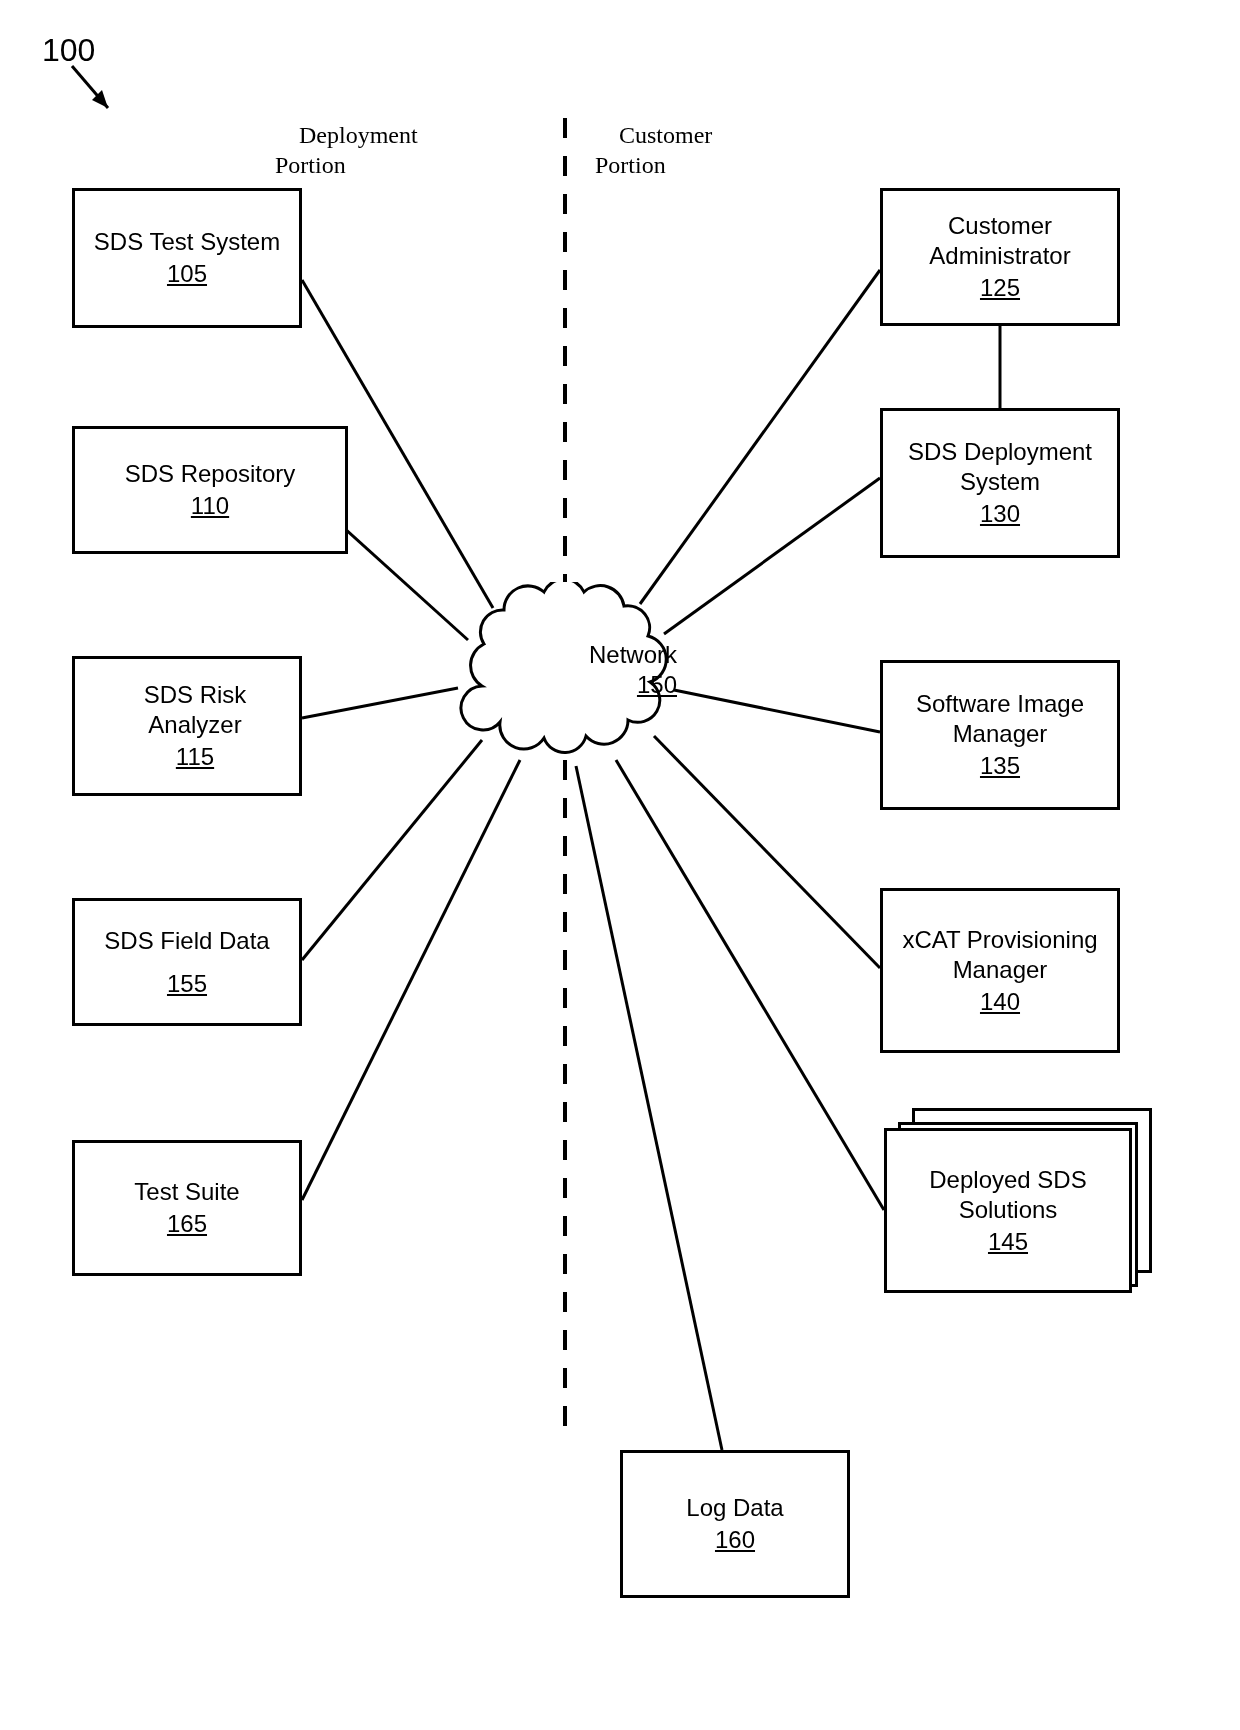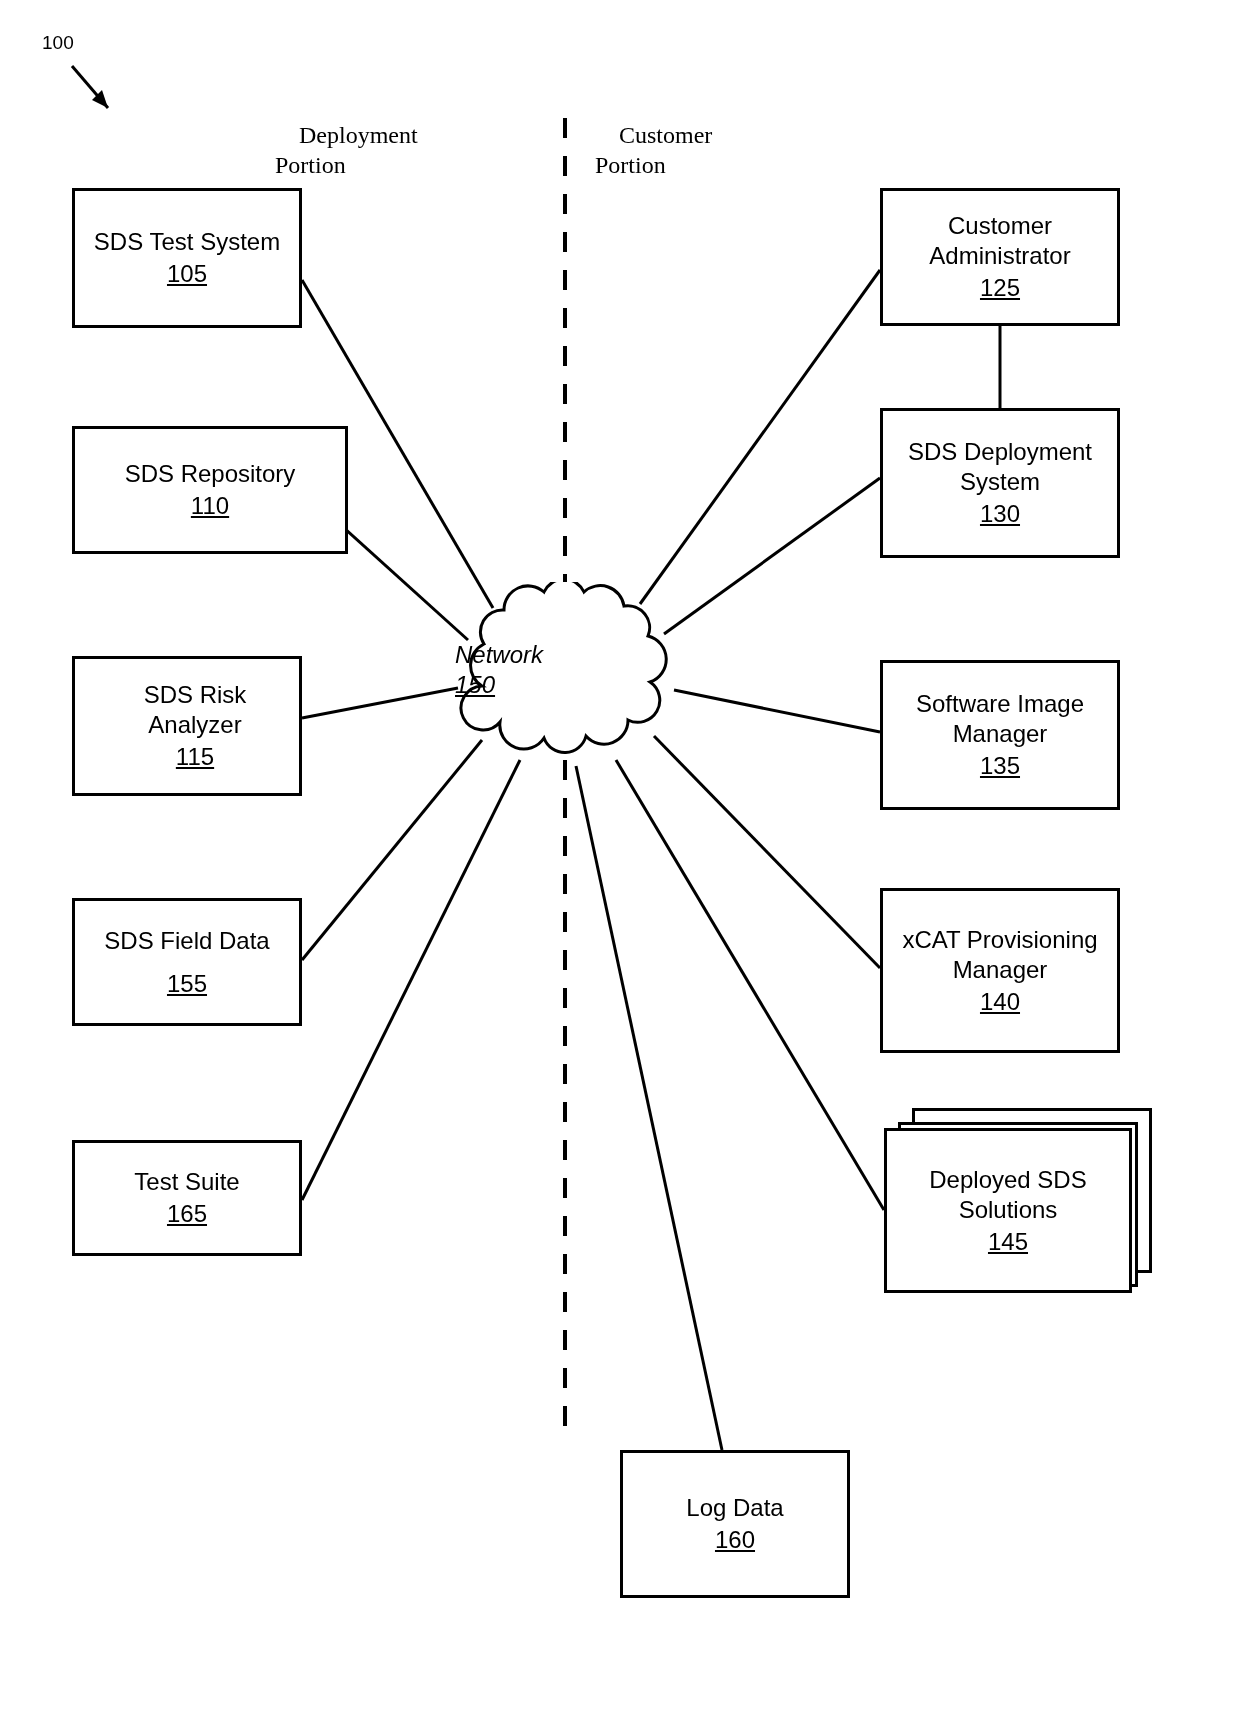--- a/index.html
+++ b/index.html
@@ -37,41 +37,40 @@
     box-sizing: border-box;
   }
   .header-label {
     position: absolute;
     white-space: pre;
     line-height: 1.25;
     font-family: Liberation Serif, serif;
   }
   .fig-num {
     position: absolute;
-    font-size: 19px;
+    font-size: 32px;
   }
   svg.wires {
     position: absolute;
     left: 0; top: 0;
     width: 1240px;
     height: 1730px;
     pointer-events: none;
   }
   .cloud {
     position: absolute;
   }
   .cloud svg { display: block; }
   .cloud-label {
     position: absolute;
     width: 100%;
-    text-align: left;
+    text-align: right;
     top: 50%;
     transform: translateY(-55%);
     line-height: 1.25;
-    font-style: italic;
   }
   .cloud-label .num { text-decoration: underline; }
 </style>
 </head>
 <body>
 
 <div class="canvas">
 
   <div class="fig-num" style="left:42px; top:32px;">
     <span>100</span>
@@ -119,21 +118,21 @@
     <span class="num">110</span>
   </div>
   <div class="box" style="left:72px; top:656px; width:230px; height:140px;padding-left:20px;">
     <span class="label">SDS Risk Analyzer</span>
     <span class="num">115</span>
   </div>
   <div class="box" style="left:72px; top:898px; width:230px; height:128px;gap:11px;">
     <span class="label">SDS Field Data</span>
     <span class="num">155</span>
   </div>
-  <div class="box" style="left:72px; top:1140px; width:230px; height:116px;">
+  <div class="box" style="left:72px; top:1140px; width:230px; height:136px;">
     <span class="label">Test Suite</span>
     <span class="num">165</span>
   </div>
 
   <div class="box" style="left:880px; top:188px; width:240px; height:138px;">
     <span class="label">Customer Administrator</span>
     <span class="num">125</span>
   </div>
   <div class="box" style="left:880px; top:408px; width:240px; height:150px;">
     <span class="label">SDS Deployment System</span>

